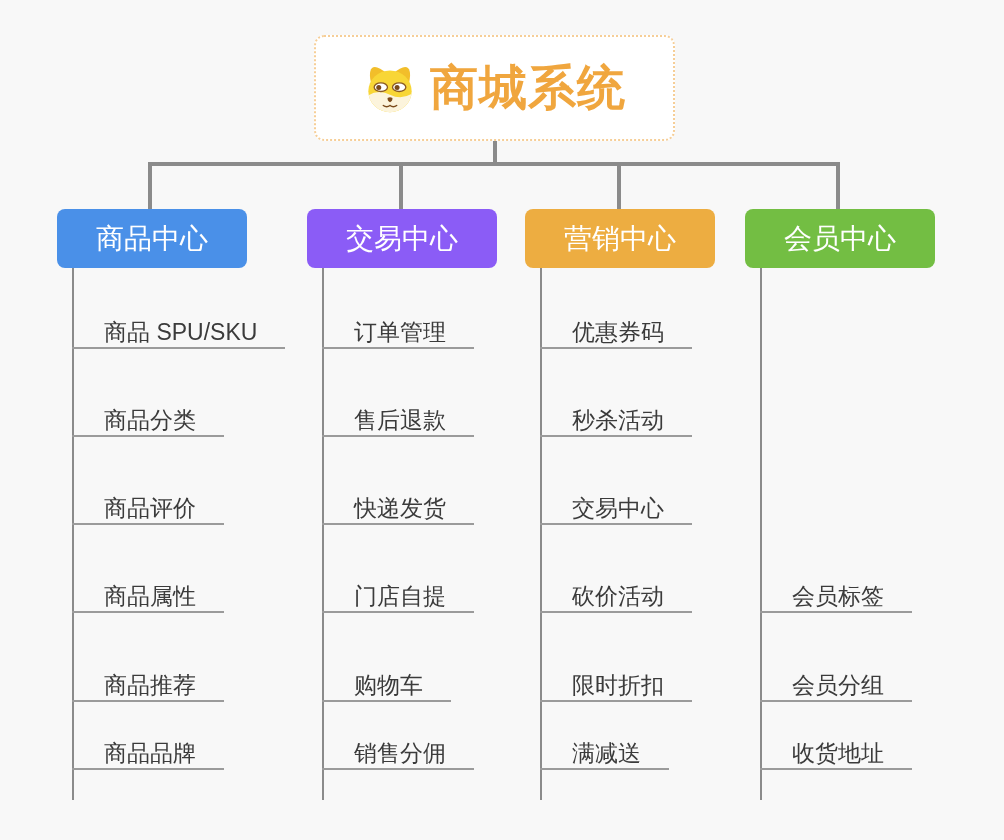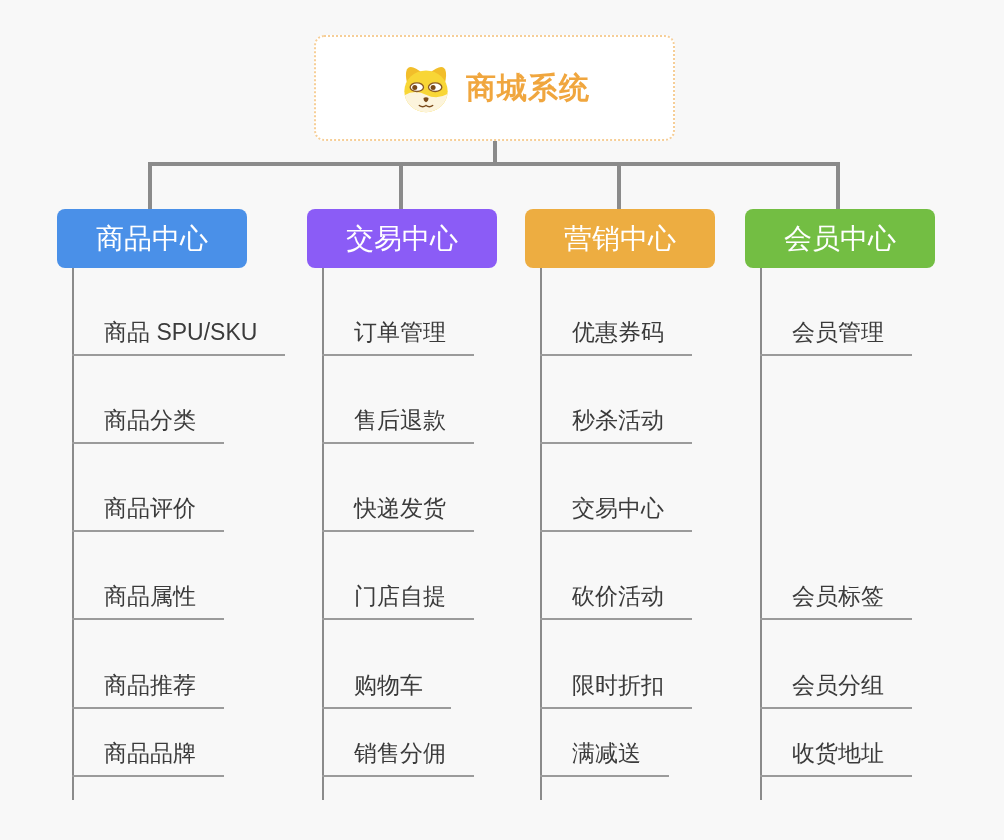--- a/index.html
+++ b/index.html
@@ -14,21 +14,21 @@
   
   .root-node {
     position:absolute; left:314px; top:35px; width:361px; height:106px;
     box-sizing:border-box;
     background:#ffffff;
     border:2px dotted var(--root-border,#F6CE97);
     border-radius:10px;
     display:flex; align-items:center; justify-content:center; gap:13px;
   }
   .root-title {
-    font-size:30px; font-weight:600; letter-spacing:1px;
+    font-size:48px; font-weight:600; letter-spacing:1px;
     color:var(--root-accent,#F0A63E);
     white-space:nowrap;
   }
 
   
   .connector { position:absolute; background:var(--connector,#8B8B8B); }
   .stub-root { left:493px; top:141px; width:4px; height:25px; }
   .hline     { left:148px; top:162px; width:692px; height:4px; border-radius:2px; }
   .stub      { top:162px; width:4px; height:48px; }
   .stub.s0 { left:148px; } .stub.s1 { left:399px; }
@@ -47,21 +47,21 @@
   
   .trunk { position:absolute; top:268px; width:2px; height:532px; background:var(--connector,#8B8B8B); }
   .trunk.c0 { left:72px; }  .trunk.c1 { left:322px; }
   .trunk.c2 { left:540px; } .trunk.c3 { left:760px; }
 
   
   .leaf {
     position:absolute;
     font-size:23px; line-height:30px;
     color:var(--leaf-text,#3B3B3B);
-    padding:0 28px 7px 32px;
+    padding:0 28px 0 32px;
     border-bottom:2px solid var(--underline,#9B9B9B);
     white-space:nowrap; cursor:default;
   }
   .leaf.c0 { left:72px; }  .leaf.c1 { left:322px; }
   .leaf.c2 { left:540px; } .leaf.c3 { left:760px; }
   .leaf.r0 { top:317px; } .leaf.r1 { top:405px; } .leaf.r2 { top:493px; }
   .leaf.r3 { top:581px; } .leaf.r4 { top:670px; } .leaf.r5 { top:738px; }
 </style>
 </head>
 <body>
@@ -120,18 +120,17 @@
   <div class="leaf c1 r4">购物车</div>
   <div class="leaf c1 r5">销售分佣</div>
 
   <div class="leaf c2 r0">优惠券码</div>
   <div class="leaf c2 r1">秒杀活动</div>
   <div class="leaf c2 r2">交易中心</div>
   <div class="leaf c2 r3">砍价活动</div>
   <div class="leaf c2 r4">限时折扣</div>
   <div class="leaf c2 r5">满减送</div>
 
-  <div class="leaf c3 r0">会员管理</div>
   <div class="leaf c3 r3">会员标签</div>
   <div class="leaf c3 r4">会员分组</div>
   <div class="leaf c3 r5">收货地址</div>
 
 </div>
 
 </body></html>

